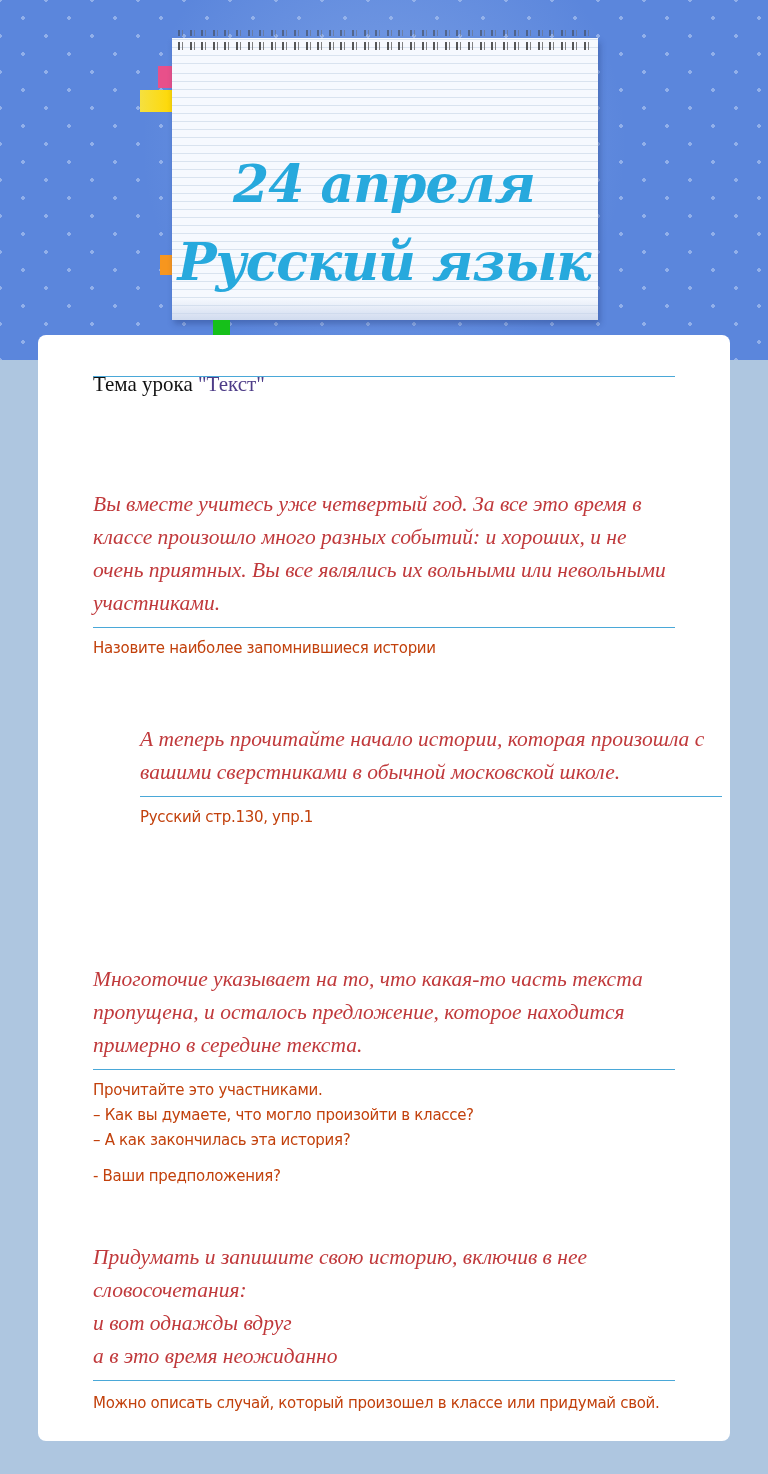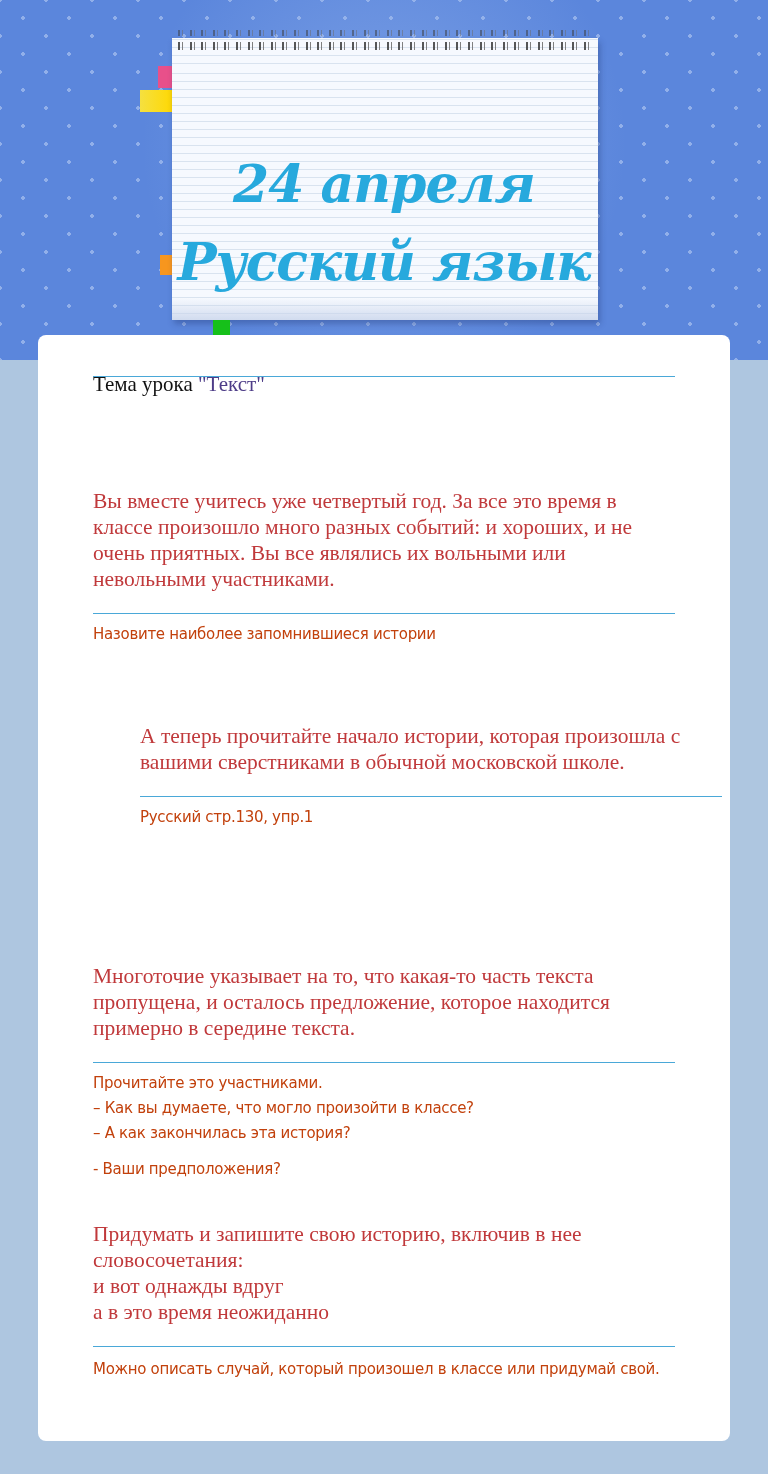--- a/index.html
+++ b/index.html
@@ -62,22 +62,22 @@
       background: #ffffff; border-radius: 8px;
     }
     .section { position: absolute; left: 55px; width: 582px; }
     .rule { border-bottom: 1px solid #4aa8d8; }
     .topic {
       font-family: "Liberation Serif", serif; font-size: 21px; color: #111;
       height: 42px; padding-top: 37px;
     }
     .topic .accent { color: #4e3d88; }
     .heading {
-      font-family: "Liberation Serif", serif; font-size: 21.5px; line-height: 26px;
-      color: #c0393b; padding-bottom: 21px; white-space: pre-line;
+      font-family: "Liberation Serif", serif; font-size: 21.5px; line-height: 33px;
+      color: #c0393b; padding-bottom: 7px; white-space: pre-line; font-style: italic;
     }
     .body-text {
       font-family: "DejaVu Sans", sans-serif; font-size: 15px; color: #c2410c;
       line-height: 25px; padding-top: 8px; letter-spacing: -0.3px;
     }
     .body-text p { margin: 0; }
   </style>
 </head>
 <body>
 
@@ -116,21 +116,21 @@
   <div class="section" style="top:628px;">
     <div class="heading rule">Многоточие указывает на то, что какая-то часть текста пропущена, и осталось предложение, которое находится примерно в середине текста.</div>
     <div class="body-text">
       <p>Прочитайте это участниками.</p>
       <p>– Как вы думаете, что могло произойти в классе?</p>
       <p>– А как закончилась эта история?</p>
       <p style="margin-top:11px;">- Ваши предположения?</p>
     </div>
   </div>
 
-  <div class="section" style="top:886px;">
+  <div class="section" style="top:906px;">
     <div class="heading rule"> Придумать и запишите  свою историю, включив в нее словосочетания:
 и вот однажды вдруг
 а в это время неожиданно</div>
     <div class="body-text" style="line-height:28px;">
       <p>Можно описать случай, который произошел в классе или придумай свой.</p>
     </div>
   </div>
 
 </div>
 

